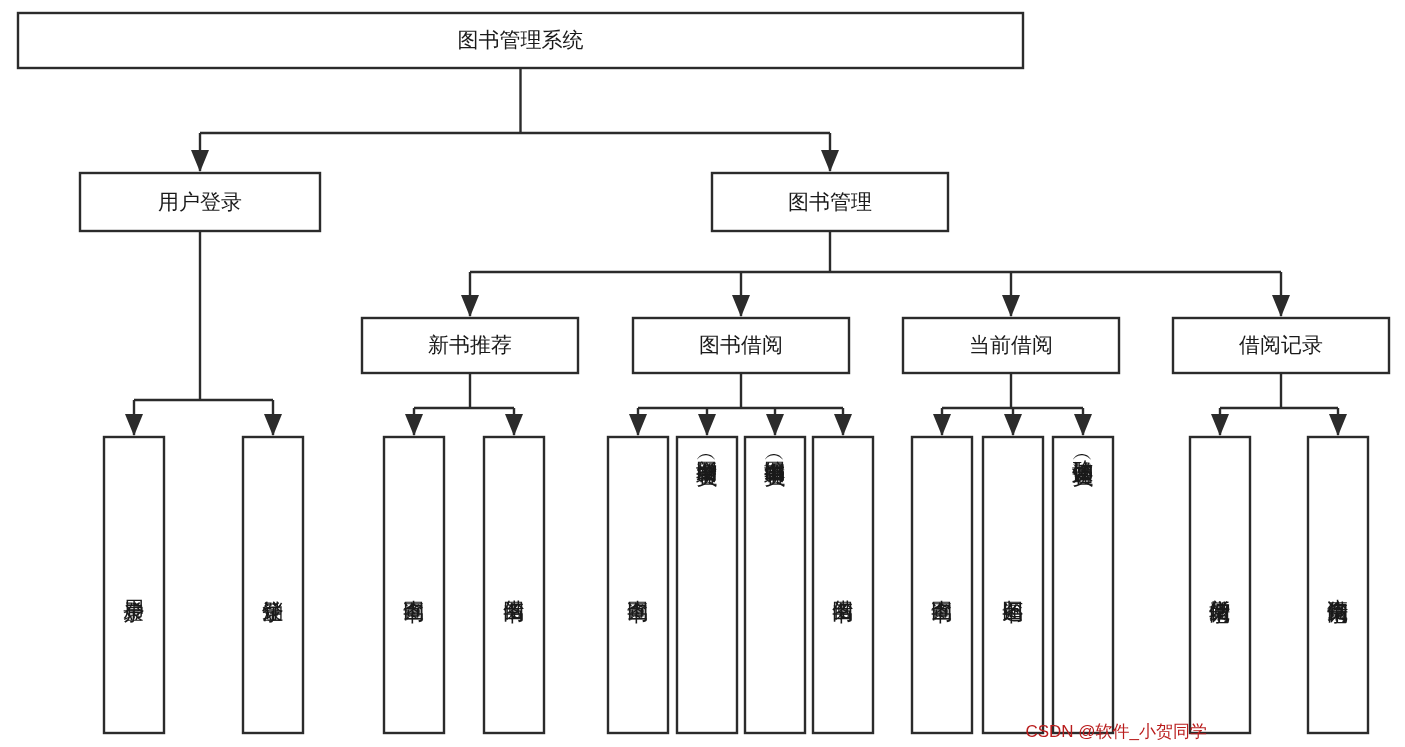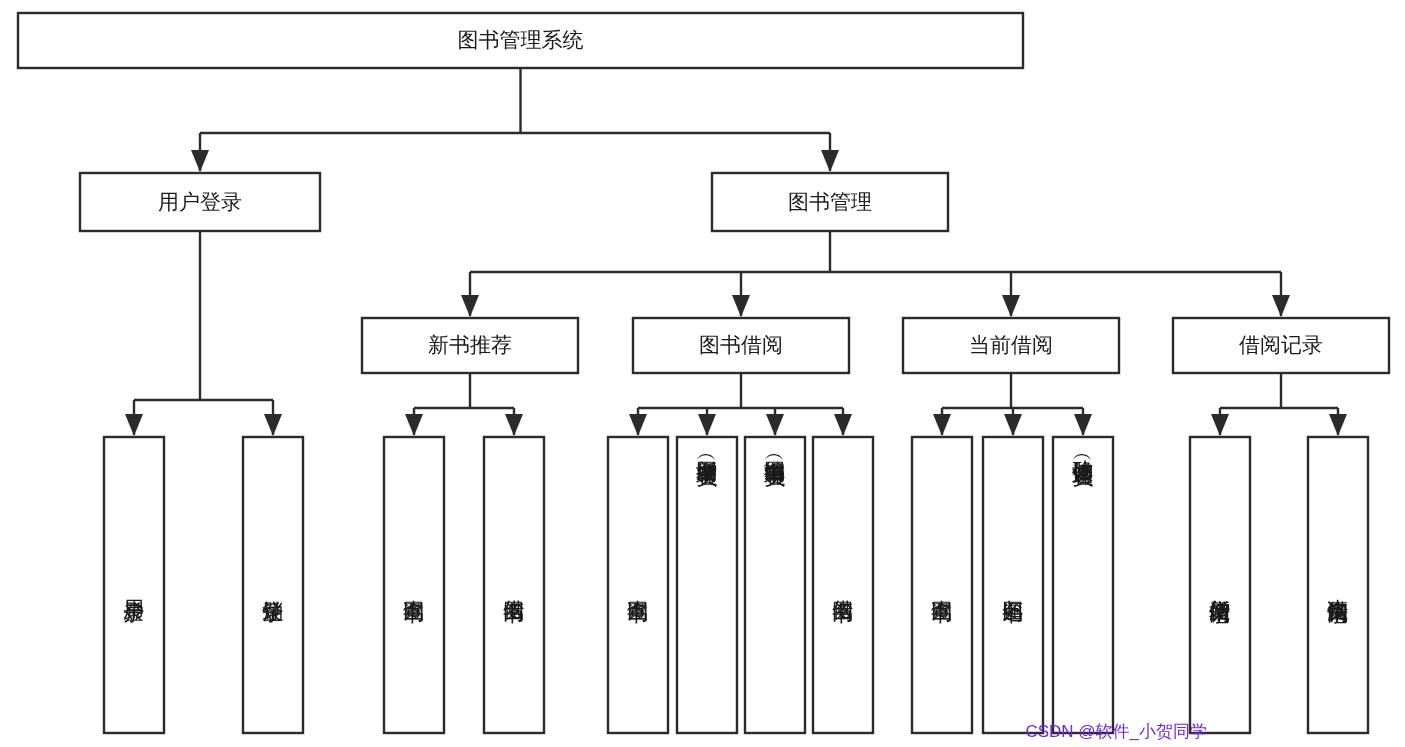--- a/index.html
+++ b/index.html
@@ -60,21 +60,21 @@
     white-space: nowrap;
     text-align: center;
     pointer-events: none;
   }
   .watermark {
     position: absolute;
     right: 8px;
     bottom: 4px;
     font-family: "Liberation Sans", "DejaVu Sans", sans-serif;
     font-size: 17px;
-    color: #6d28d9;
+    color: #b91c1c;
     white-space: nowrap;
   }
 </style>
 </head>
 <body>
 
 <div id="diagram-root">
 
   <svg class="diagram-canvas" viewBox="0 0 1405 747">
     <g id="connector-layer">

